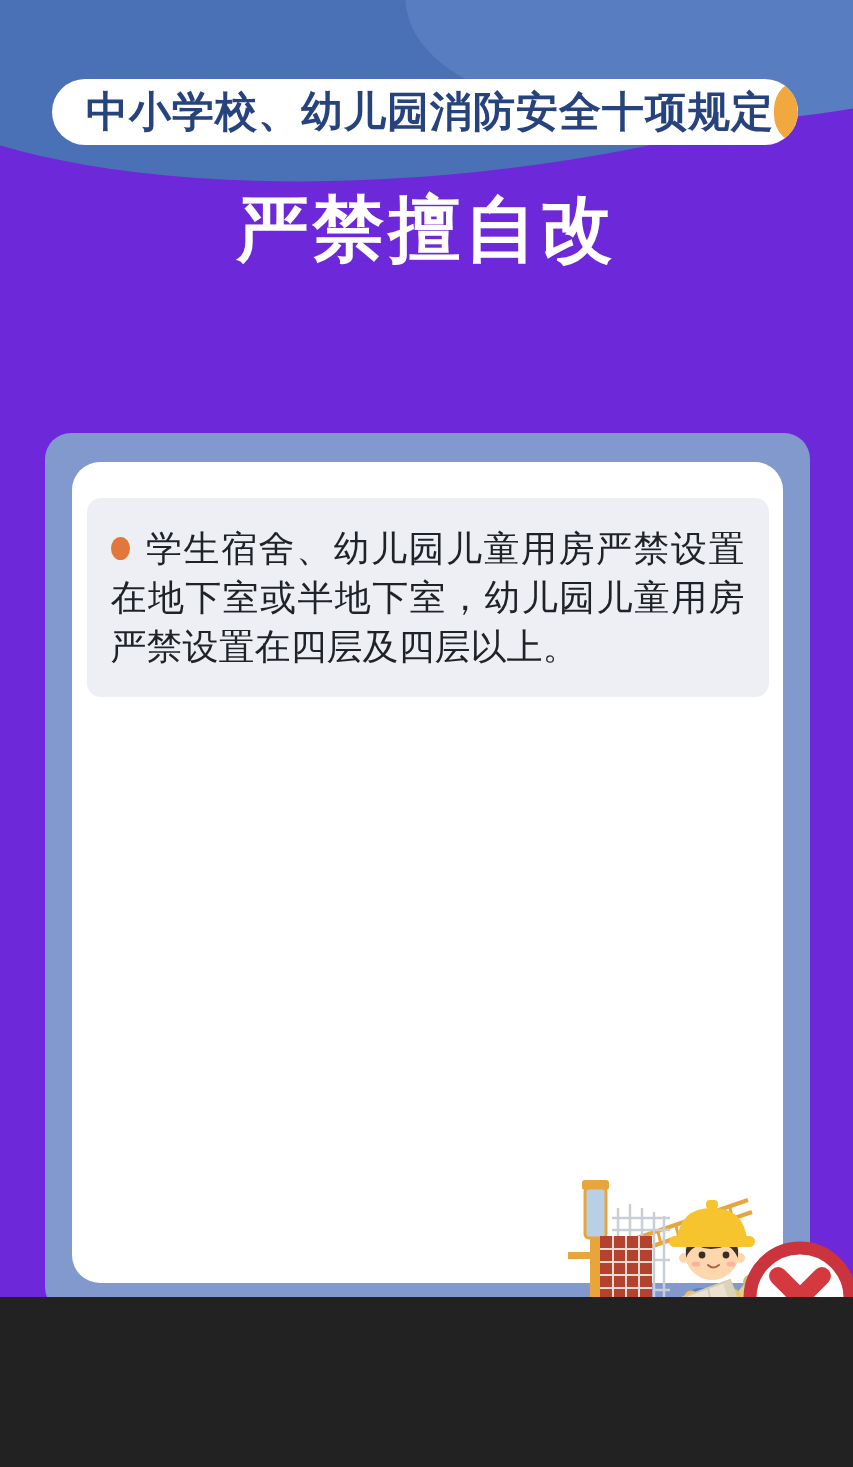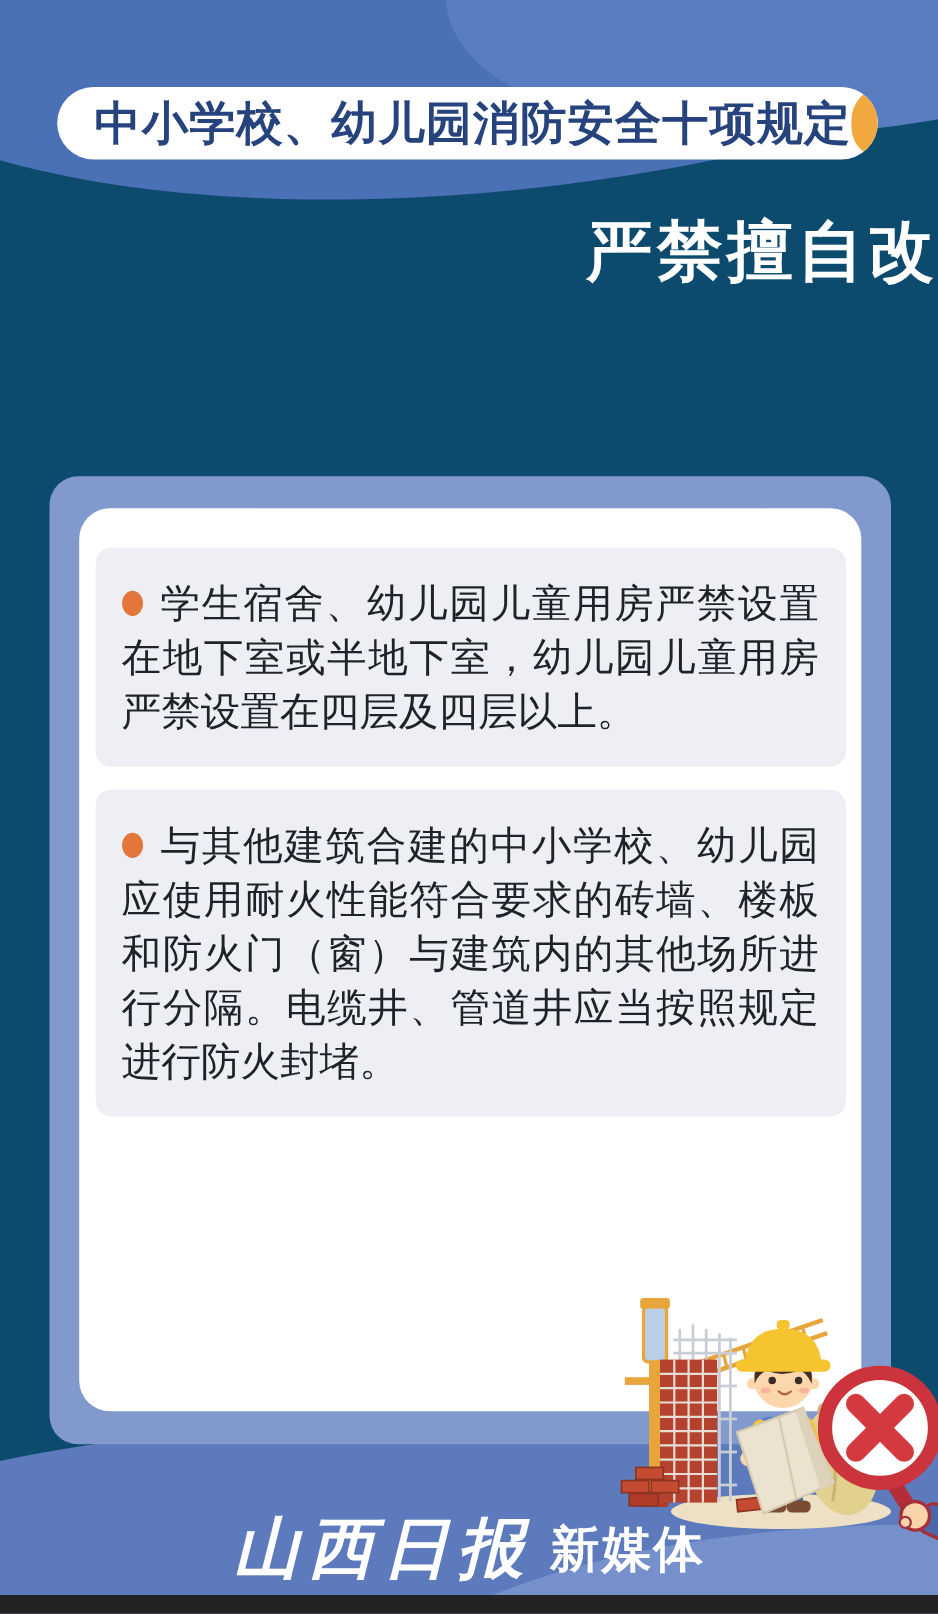--- a/index.html
+++ b/index.html
@@ -1,20 +1,20 @@
 <!DOCTYPE html>
 <html><head>
 <meta charset="utf-8">
 <style>
   * { margin:0; padding:0; box-sizing:border-box; }
   body { margin:0; background:#222; font-family:"Liberation Sans", sans-serif; }
 
   .poster{
-    position:relative; width:853px; height:1450px; overflow:hidden;
-    background:#0c4a6e; margin:0 auto;
+    position:relative; width:853px; height:1297px; overflow:hidden;
+    background:#6d28d9; margin:0 auto;
   }
 
   
   .swoosh-top-1{ position:absolute; left:-180px; top:-310px; width:1320px; height:480px;
     border-radius:50%; background:#4a70b5; transform:rotate(-7deg); }
   .swoosh-top-2{ position:absolute; left:400px; top:-240px; width:860px; height:350px;
     border-radius:50%; background:#587dc0; transform:rotate(-10deg); }
   .wave-bottom-1{ position:absolute; left:-120px; top:1284px; width:1120px; height:320px;
     background:#5c7abc; border-radius:48% 52% 0 0 / 80px 120px 0 0; transform:rotate(-2deg); }
   .wave-bottom-2{ position:absolute; right:-170px; top:1398px; width:720px; height:240px;
@@ -33,21 +33,21 @@
     width:82px; height:66px; background:#f1a83e; border-radius:30px;
     display:flex; align-items:center; justify-content:center; flex:0 0 auto;
     border:none; cursor:pointer;
   }
 
   
   .main-title{
     position:absolute; left:0; right:0; top:178px; text-align:center;
     color:#ffffff; font-weight:900; line-height:102px;
   }
-  .main-title .line1{ font-size:60px; letter-spacing:4px; display:block;text-align:right; }
+  .main-title .line1{ font-size:72px; letter-spacing:4px; display:block; }
   .main-title .line2{ font-size:77px; letter-spacing:1px; display:block; }
 
   
   .panel{
     position:absolute; left:45px; top:433px; width:765px; height:880px;
     background:#8299cd; border-radius:26px;
   }
   .card{
     position:absolute; left:27px; top:29px; width:711px; height:821px;
     background:#ffffff; border-radius:28px;
@@ -101,23 +101,20 @@
   </div>
 
   <h1 class="main-title">
     <span class="line1">严禁擅自改</span>
   </h1>
 
   <div class="panel">
     <div class="card">
       <section class="rule">
         <span class="bullet"></span><span>学生宿舍、幼儿园儿童用房严禁设置在地下室或半地下室，幼儿园儿童用房严禁设置在四层及四层以上。</span>
-      </section>
-      <section class="rule">
-        <span class="bullet"></span><span>与其他建筑合建的中小学校、幼儿园应使用耐火性能符合要求的砖墙、楼板和防火门（窗）与建筑内的其他场所进行分隔。电缆井、管道井应当按照规定进行防火封堵。</span>
       </section>
     </div>
   </div>
 
   <svg class="illustration" width="293" height="258" viewBox="0 0 293 258">
 
     <ellipse cx="150" cy="224" rx="100" ry="16" fill="#eee0c4"></ellipse>
 
     <g>
       <rect x="8" y="102" width="32" height="7" fill="#e8a53c"></rect>

